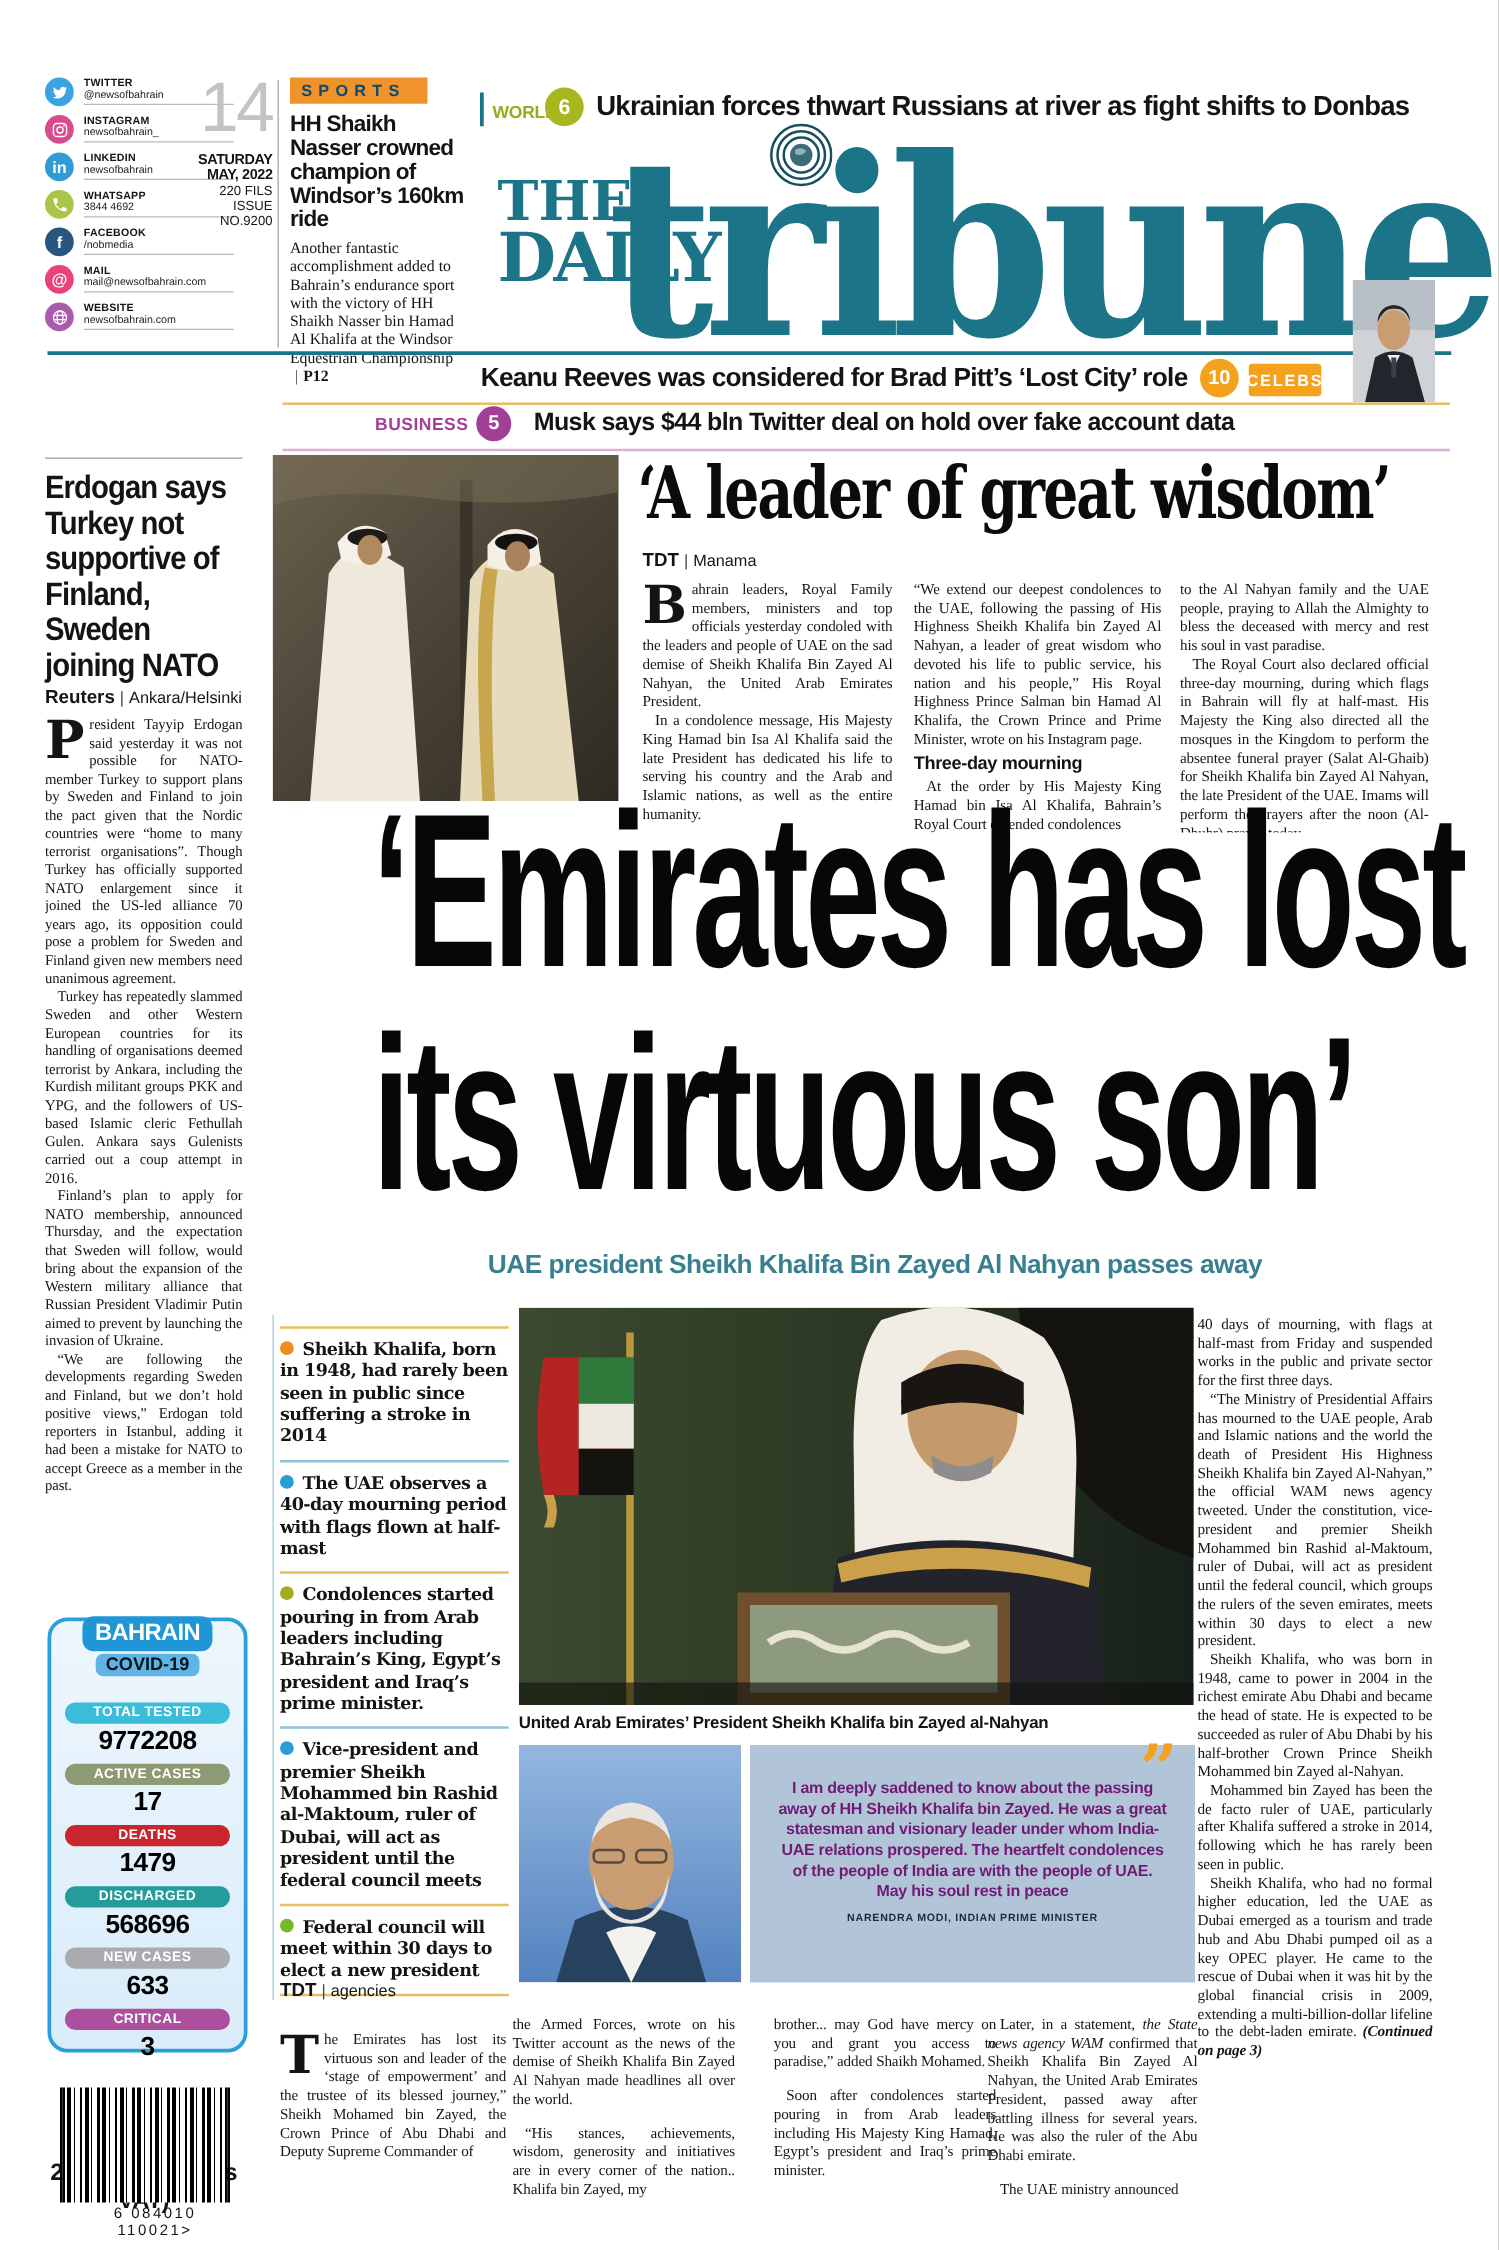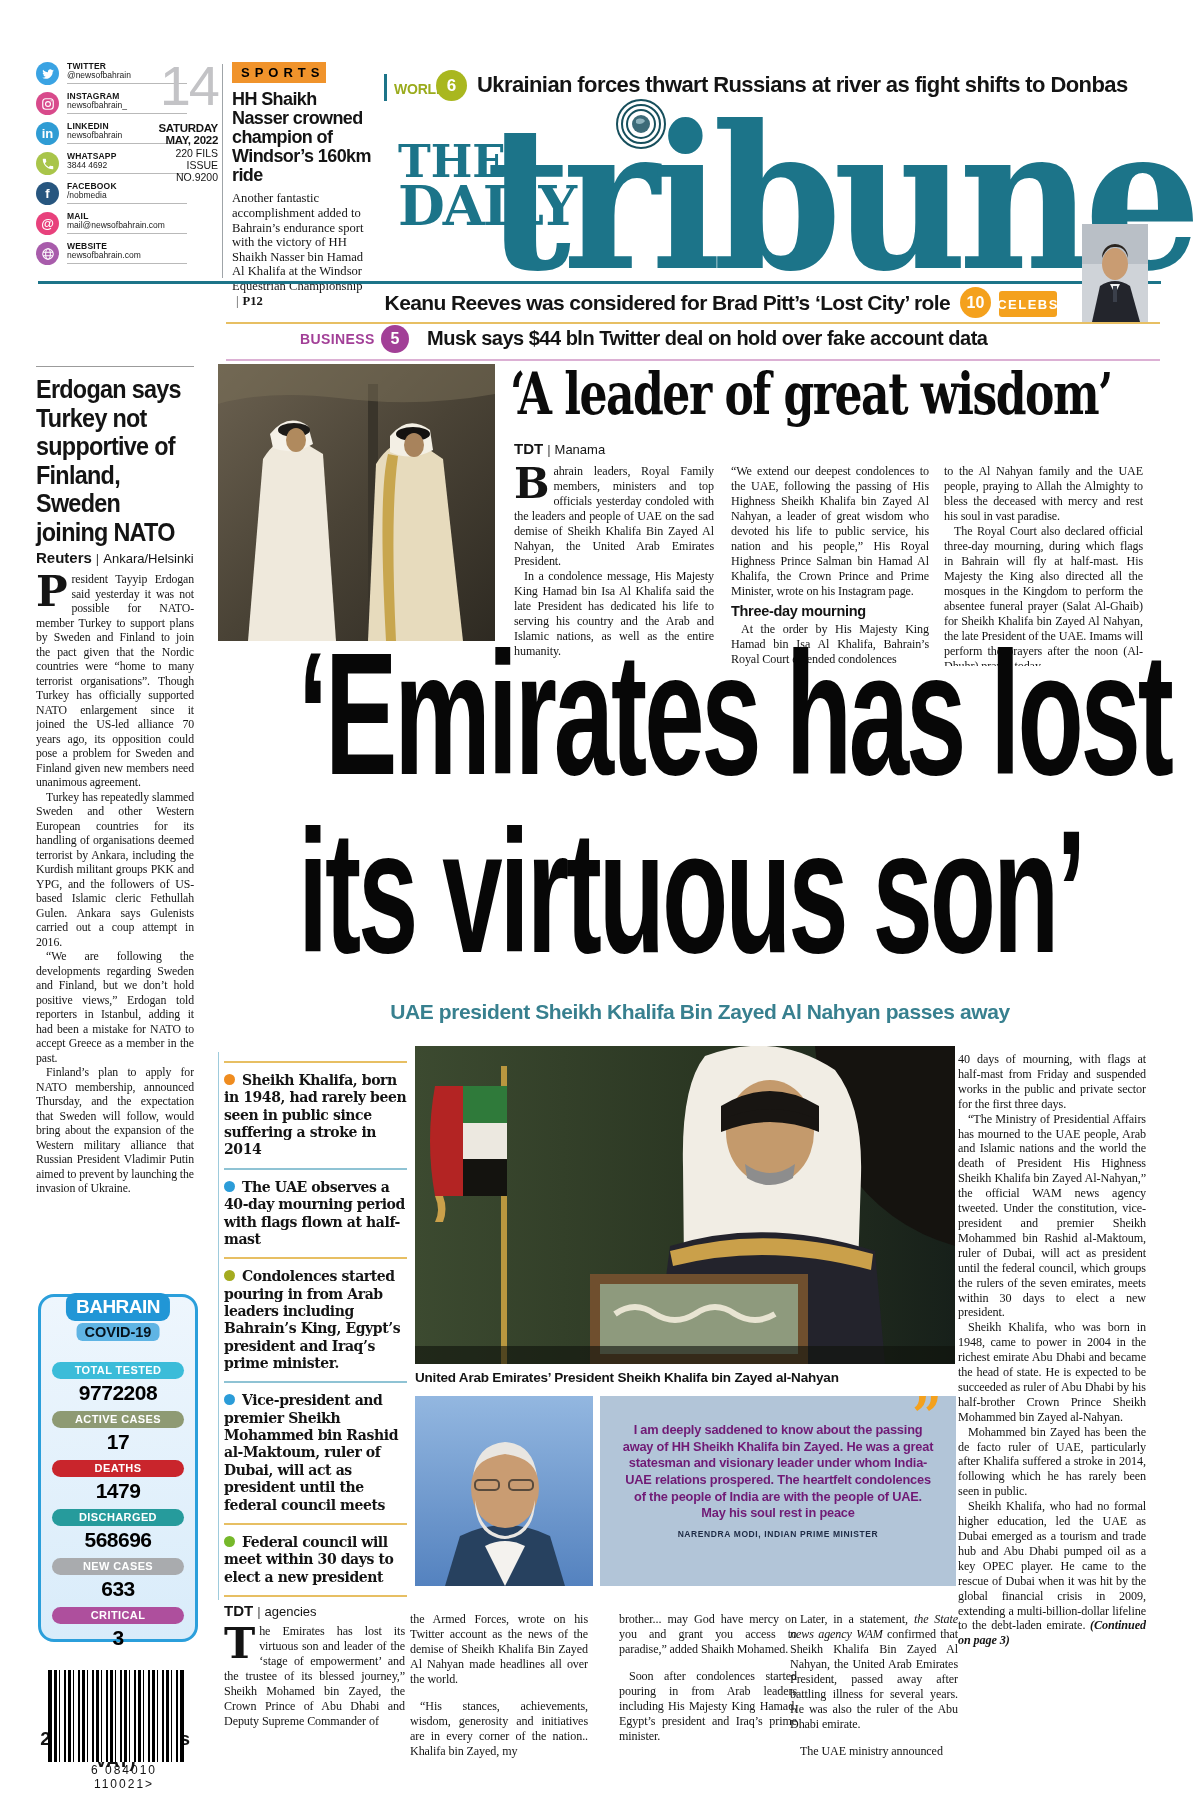--- a/index.html
+++ b/index.html
@@ -20,22 +20,22 @@
   .c-tw{background:#3aa3e3;} .c-ig{background:#d84a8b;} .c-li{background:#2f9cd4;}
   .c-wa{background:#a9c54a;} .c-fb{background:#27567f;} .c-ml{background:#e8417c;} .c-wb{background:#a85cab;}
   .date-block{left:146px;top:62px;width:72px;text-align:right;font-family:"Liberation Sans",sans-serif;}
   .date-day{font-size:56px;line-height:.85;color:#c3c3c6;letter-spacing:-2px;}
   .date-wd{font-weight:bold;font-size:11.5px;margin-top:12px;letter-spacing:-.3px;}
   .date-my{font-weight:bold;font-size:11.5px;letter-spacing:-.3px;}
   .date-pr{font-size:10.5px;margin-top:1px;}
   .date-is{font-size:10.5px;}
   .vline{width:1px;background:#9fa4a8;}
   .sports{left:232px;top:62px;width:142px;}
-  .sports-tag{display:inline-block;background:#f0932b;color:#000000;font-family:"Liberation Sans",sans-serif;
-              font-weight:bold;font-size:13px;letter-spacing:5px;padding:3px 2px 3px 9px;}
+  .sports-tag{display:inline-block;background:#f0932b;color:#0c4a6e;font-family:"Liberation Sans",sans-serif;
+              font-weight:bold;font-size:13px;letter-spacing:5px;padding:3px 18px 3px 9px;}
   .sports-hl{font-family:"Liberation Sans",sans-serif;font-weight:bold;font-size:18px;line-height:1.06;
              letter-spacing:-.6px;margin-top:7px;}
   .sports-body{font-size:12.6px;line-height:1.16;margin-top:6px;}
   .world-tick{left:384px;top:74px;width:3px;height:27px;background:#1c7489;}
   .world-lbl{left:394px;top:81px;color:#9aab1c;font-weight:bold;font-size:14px;letter-spacing:-.2px;}
   .pgcirc{border-radius:50%;color:#fff;font-family:"Liberation Sans",sans-serif;font-weight:bold;
           display:flex;align-items:center;justify-content:center;}
   .circ-world{left:436px;top:70px;width:31px;height:31px;background:#a9b71f;font-size:17px;}
   .world-hl{left:477px;top:72px;width:710px;font-weight:bold;font-size:22px;letter-spacing:-.6px;}
   .mast-the{left:398px;top:142px;width:128px;color:#1c7489;font-family:"DejaVu Serif",serif;font-weight:bold;
@@ -93,21 +93,21 @@
               font-weight:bold;font-size:21px;letter-spacing:-.4px;color:#38808f;}
   
   .bullets{left:224px;top:1052px;width:183px;}
   .sep{height:2px;margin:9px 0;}
   .sep-g{background:#e7bf63;} .sep-b{background:#8fc3d4;}
   .bullet-item{font-family:"DejaVu Serif",serif;font-weight:bold;font-size:14px;line-height:1.24;
                letter-spacing:-.4px;}
   .dot{display:inline-block;width:11px;height:11px;border-radius:50%;margin-right:7px;}
   .d0{background:#ef8c1f;} .d1{background:#2b9cd8;} .d2{background:#a4ab1f;} .d3{background:#2b9cd8;} .d4{background:#76b82a;}
   .vblue{width:1px;background:#9ecbdc;}
-  .tdt-agencies{left:224px;top:1584px;margin-top:18px;}
+  .tdt-agencies{left:224px;top:1584px;}
   .bcol{font-size:12.1px;line-height:15px;overflow:hidden;text-align:justify;letter-spacing:-.1px;}
   .bcol1{left:224px;top:1612px;width:181px;height:184px;}
   .bcol2{left:410px;top:1600px;width:178px;height:196px;}
   .bcol3{left:619px;top:1600px;width:178px;height:196px;}
   .bcol4{left:790px;top:1600px;width:168px;height:196px;}
   
   .khalifa-photo{left:415px;top:1046px;width:540px;height:318px;overflow:hidden;}
   .kh-caption{left:415px;top:1370px;width:540px;font-family:"Liberation Sans",sans-serif;font-weight:bold;
               font-size:13.5px;letter-spacing:-.2px;}
   .modi-photo{left:415px;top:1396px;width:178px;height:190px;overflow:hidden;}
@@ -279,22 +279,22 @@
   <div class="abs pgcirc circ-biz">5</div>
   <div class="abs biz-hl">Musk says $44 bln Twitter deal on hold over fake account data</div>
   <div class="abs rule-purple"></div>
 
   <div class="abs erd-topline"></div>
   <div class="abs erd-hl">Erdogan says Turkey not supportive of Finland, Sweden joining NATO</div>
   <div class="abs erd-by byline"><b>Reuters</b><span class="pipe">|</span><span>Ankara/Helsinki</span></div>
   <div class="abs erd-body just">
     <p><span class="dc">P</span><span>resident Tayyip Erdogan said yesterday it was not possible for NATO-member Turkey to support plans by Sweden and Finland to join the pact given that the Nordic countries were “home to many terrorist organisations”. Though Turkey has officially supported NATO enlargement since it joined the US-led alliance 70 years ago, its opposition could pose a problem for Sweden and Finland given new members need unanimous agreement.</span></p>
     <p class="indent">Turkey has repeatedly slammed Sweden and other Western European countries for its handling of organisations deemed terrorist by Ankara, including the Kurdish militant groups PKK and YPG, and the followers of US-based Islamic cleric Fethullah Gulen. Ankara says Gulenists carried out a coup attempt in 2016.</p>
+    <p class="indent">Finland’s plan to apply for NATO membership, announced Thursday, and the expectation that Sweden will follow, would bring about the expansion of the Western military alliance that Russian President Vladimir Putin aimed to prevent by launching the invasion of Ukraine.</p>
     <p class="indent">“We are following the developments regarding Sweden and Finland, but we don’t hold positive views,” Erdogan told reporters in Istanbul, adding it had been a mistake for NATO to accept Greece as a member in the past.</p>
-    <p class="indent">Finland’s plan to apply for NATO membership, announced Thursday, and the expectation that Sweden will follow, would bring about the expansion of the Western military alliance that Russian President Vladimir Putin aimed to prevent by launching the invasion of Ukraine.</p>
   </div>
 
   <div class="abs covid">
     <div class="covid-badge">BAHRAIN</div>
     <div class="covid-sub">COVID-19</div>
     <div class="covid-stats">
       <div class="pill p0">TOTAL TESTED</div>
       <div class="pill-val">9772208</div>
       <div class="pill p1">ACTIVE CASES</div>
       <div class="pill-val">17</div>

